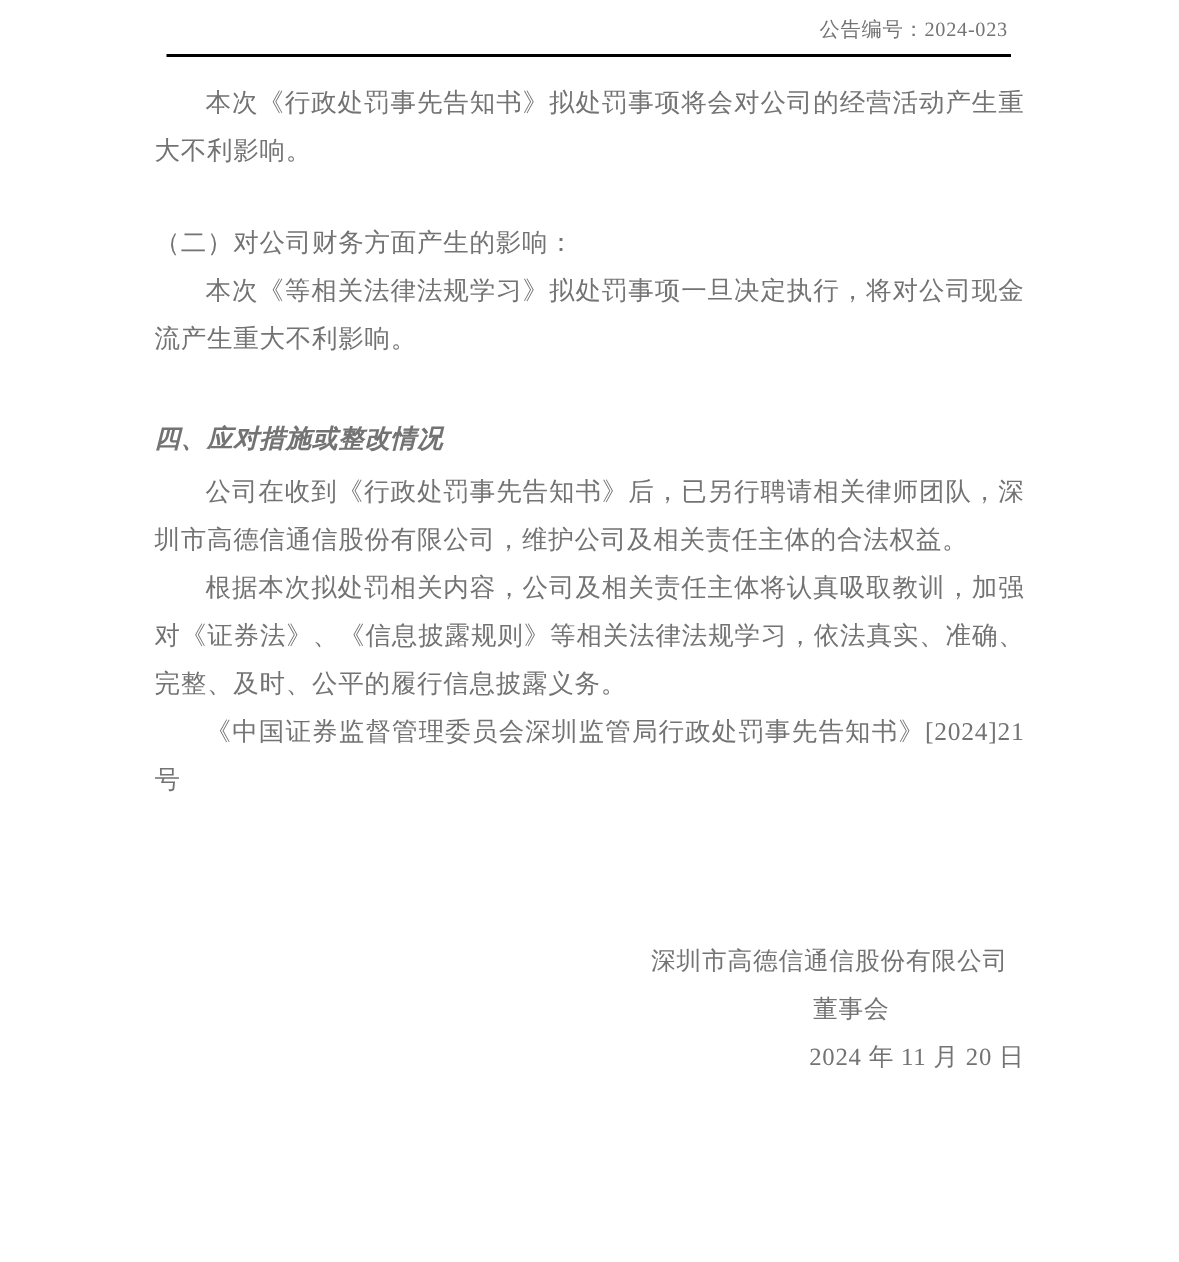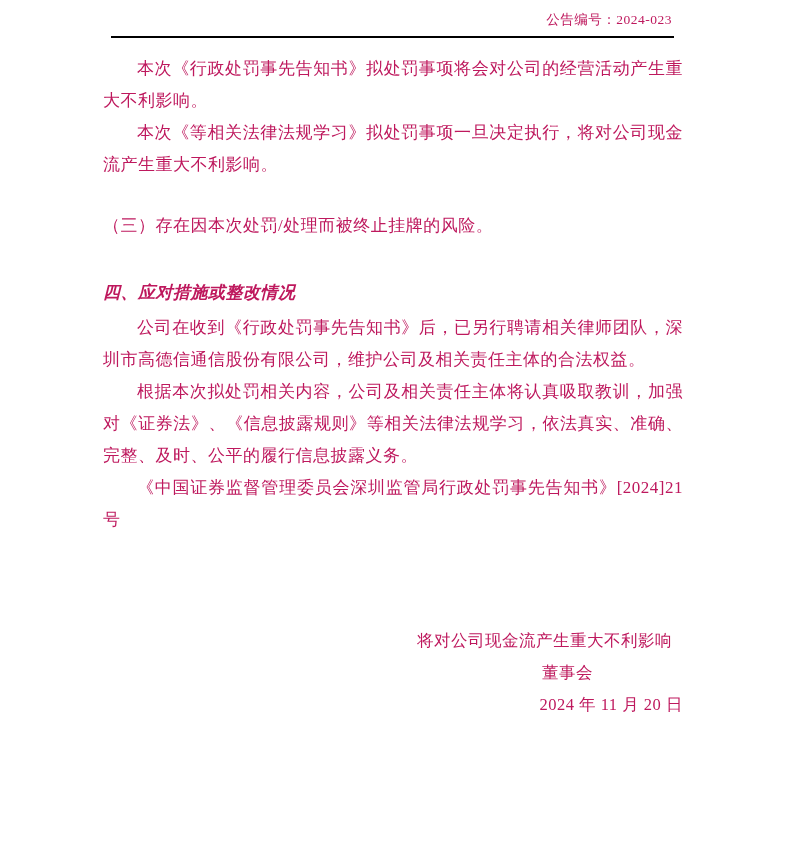--- a/index.html
+++ b/index.html
@@ -5,21 +5,21 @@
   html, body {
     margin: 0;
     padding: 0;
     background: #ffffff;
   }
   .page {
     position: relative;
     width: 786px;
     height: 841px;
     background: #ffffff;
-    color: #be185d;
+    color: #737373;
     font-family: "Liberation Serif", "DejaVu Serif", serif;
     overflow: hidden;
   }
   .announcement-no {
     position: absolute;
     top: 11px;
     right: 114px;
     font-size: 13.5px;
     letter-spacing: 0.5px;
     white-space: nowrap;
@@ -84,35 +84,35 @@
 <div class="page">
 
   <div class="announcement-no">公告编号：2024-023</div>
 
   <div class="header-rule"></div>
 
   <div class="content">
 
     <p class="para-indent">本次《行政处罚事先告知书》拟处罚事项将会对公司的经营活动产生重大不利影响。</p>
 
+    <p class="sub-heading">（二）对公司财务方面产生的影响：</p>
 
     <p class="para-indent">本次《等相关法律法规学习》拟处罚事项一旦决定执行，将对公司现金流产生重大不利影响。</p>
 
-    <p class="sub-heading">（三）存在因本次处罚/处理而被终止挂牌的风险。</p>
 
     <p class="major-heading heading-4">四、应对措施或整改情况</p>
 
     <p class="para-indent">公司在收到《行政处罚事先告知书》后，已另行聘请相关律师团队，深圳市高德信通信股份有限公司，维护公司及相关责任主体的合法权益。</p>
 
     <p class="para-indent">根据本次拟处罚相关内容，公司及相关责任主体将认真吸取教训，加强对《证券法》、《信息披露规则》等相关法律法规学习，依法真实、准确、完整、及时、公平的履行信息披露义务。</p>
 
 
     <p class="para-indent">《中国证券监督管理委员会深圳监管局行政处罚事先告知书》[2024]21 号</p>
 
     <div class="signature">
-      <p class="sig-line sig-company">将对公司现金流产生重大不利影响</p>
+      <p class="sig-line sig-company">深圳市高德信通信股份有限公司</p>
       <p class="sig-line sig-signer">董事会</p>
       <p class="sig-line sig-date">2024 年 11 月 20 日</p>
     </div>
 
   </div>
 
 </div>
 
 </body></html>

